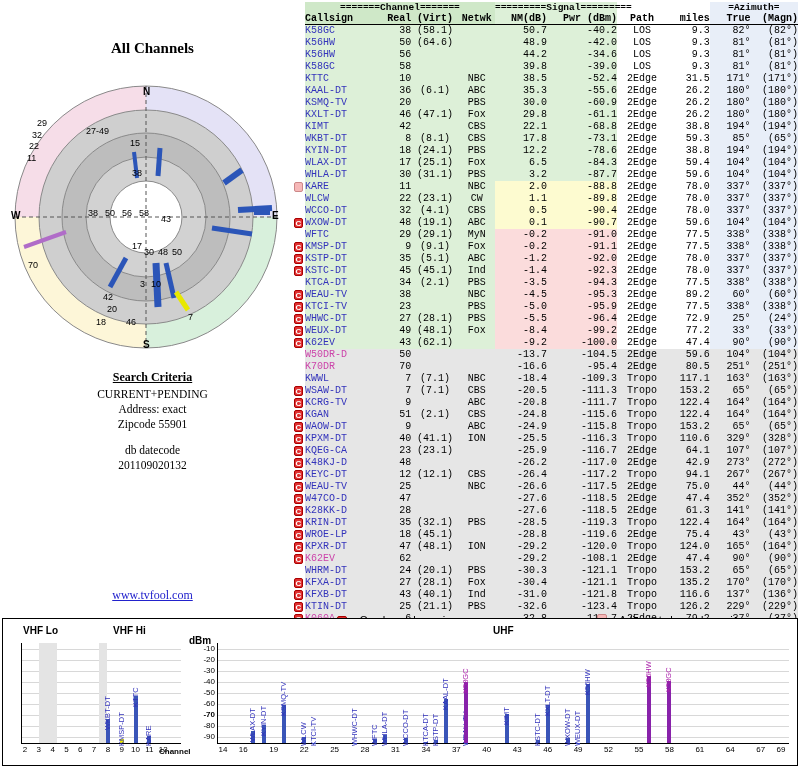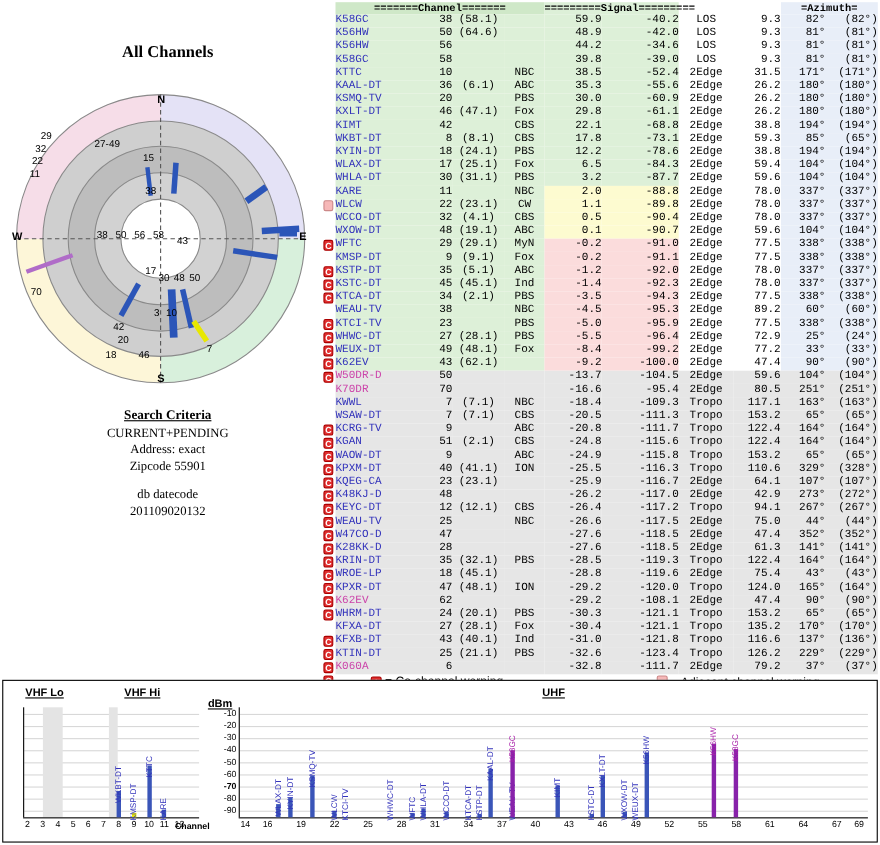--- a/index.html
+++ b/index.html
@@ -72,21 +72,21 @@
   .lg-sw { display:inline-block; width:10px; height:11px; font-size:8px; line-height:11px;
            text-align:center; font-weight:bold; border-radius:2px; vertical-align:-1px; }
   .lg-co { background:#e03030; color:#fff; border:1px solid #a00; }
   .lg-adj { background:#f6b8b8; color:#000; border:1px solid #c88; }
 
   
   #bottom { position:absolute; left:2px; top:618px; width:796px; height:148px;
             border:1px solid #000; background:#fff; }
   #bt-inner { position:absolute; left:0; top:0; width:794px; height:146px; }
 
-  .bt-label { position:absolute; font-size:10px; font-weight:bold;text-decoration:underline; }
+  .bt-label { position:absolute; font-size:10px; font-weight:bold; }
   .bt-small { position:absolute; font-size:8px;text-align:right; }
   .gridline { position:absolute; background:#d8d8d8; }
   .axisline { position:absolute; background:#000; }
   .vchan { position:absolute; background:#3a55b8; }
   .vchan.purple { background:#8822aa; }
   .vchan.yellow { background:#e8e800; }
   .vlabel { position:absolute; font-size:7.5px; white-space:nowrap;
             transform-origin:left bottom; transform:rotate(-90deg); }
   .vlabel.blue { color:#3333bb; }
   .vlabel.purple { color:#aa22aa; }
@@ -177,20 +177,21 @@
 
     <div class="searchbox">
       <div class="hdr">Search Criteria</div>
       <div class="ln">CURRENT+PENDING</div>
       <div class="ln">Address: exact</div>
       <div class="ln">Zipcode 55901</div>
       <div class="sp">db datecode</div>
       <div class="ln">201109020132</div>
     </div>
 
+    <a href="#" id="tvfool-link">www.tvfool.com</a>
   </div>
 
   <div id="table-panel">
     <table class="tv">
       <colgroup>
         <col style="width:66px">
           <col style="width:28px">
           <col style="width:42px">
           <col style="width:32px">
         <col style="width:46px">
@@ -201,28 +202,40 @@
           <col style="width:42px">
       </colgroup>
       <tbody>
           <tr class="grouphdr">
         <td colspan="4" class="bg-chan2">=======Channel=======</td>
         <td colspan="2" class="bg-sig-g">=========Signal=========</td>
         <td></td>
         <td></td>
         <td colspan="2" class="bg-az">=Azimuth=</td>
       </tr>
+      <tr class="colhdr">
+        <td class="bg-chan2 cell">Callsign</td>
+        <td class="bg-chan2 cell num">Real</td>
+        <td class="bg-chan2 cell ctr">(Virt)</td>
+        <td class="bg-chan2 cell ctr">Netwk</td>
+        <td class="bg-sig-g cell num">NM(dB)</td>
+        <td class="bg-sig-g cell num">Pwr (dBm)</td>
+        <td class="cell ctr">Path</td>
+        <td class="cell num">miles</td>
+        <td class="bg-az cell num">True</td>
+        <td class="bg-az cell num">(Magn)</td>
+      </tr>
       </tbody>
         <tbody id="table-body">
           <tr class="r">
             <td class="c-call  bg-chan">K58GC</td>
             <td class="cell num bg-chan">38</td>
             <td class="cell ctr bg-chan">(58.1)</td>
             <td class="cell ctr bg-chan"></td>
-            <td class="cell num bg-sig-g">59.9</td>
+            <td class="cell num bg-sig-g">50.7</td>
             <td class="cell num bg-sig-g">-40.2</td>
             <td class="cell ctr ">LOS</td>
             <td class="cell num ">9.3</td>
             <td class="cell num bg-az">82°</td>
             <td class="cell num bg-az">(82°)</td>
           </tr>
           <tr class="r">
             <td class="c-call  bg-chan">K56HW</td>
             <td class="cell num bg-chan">50</td>
             <td class="cell ctr bg-chan">(64.6)</td>

